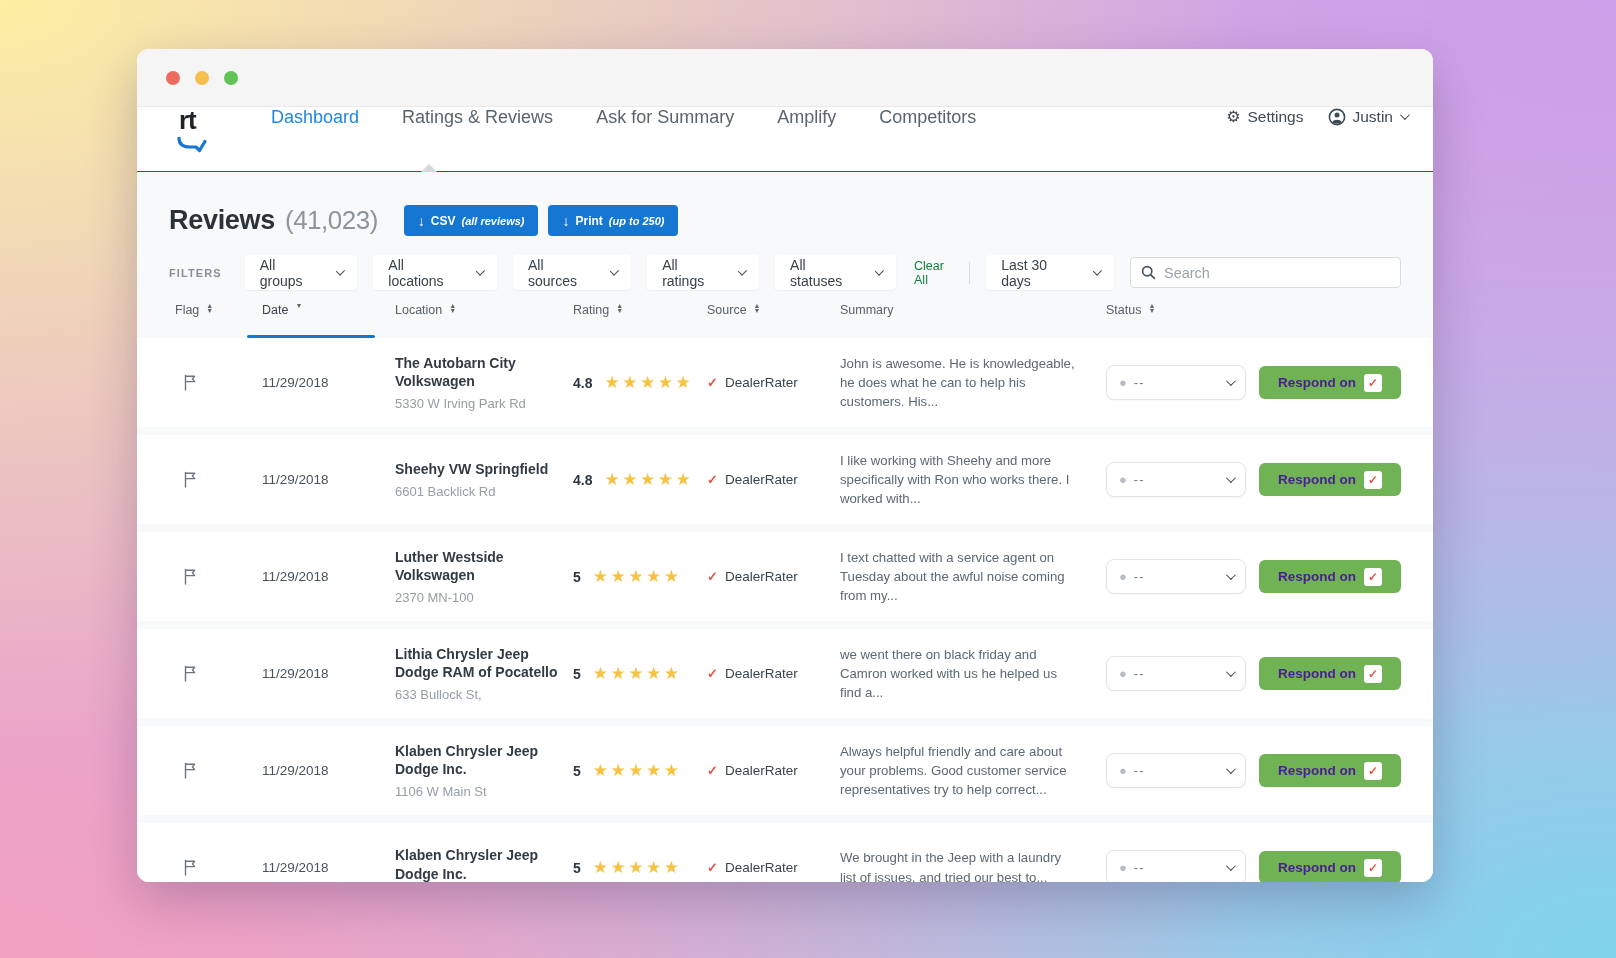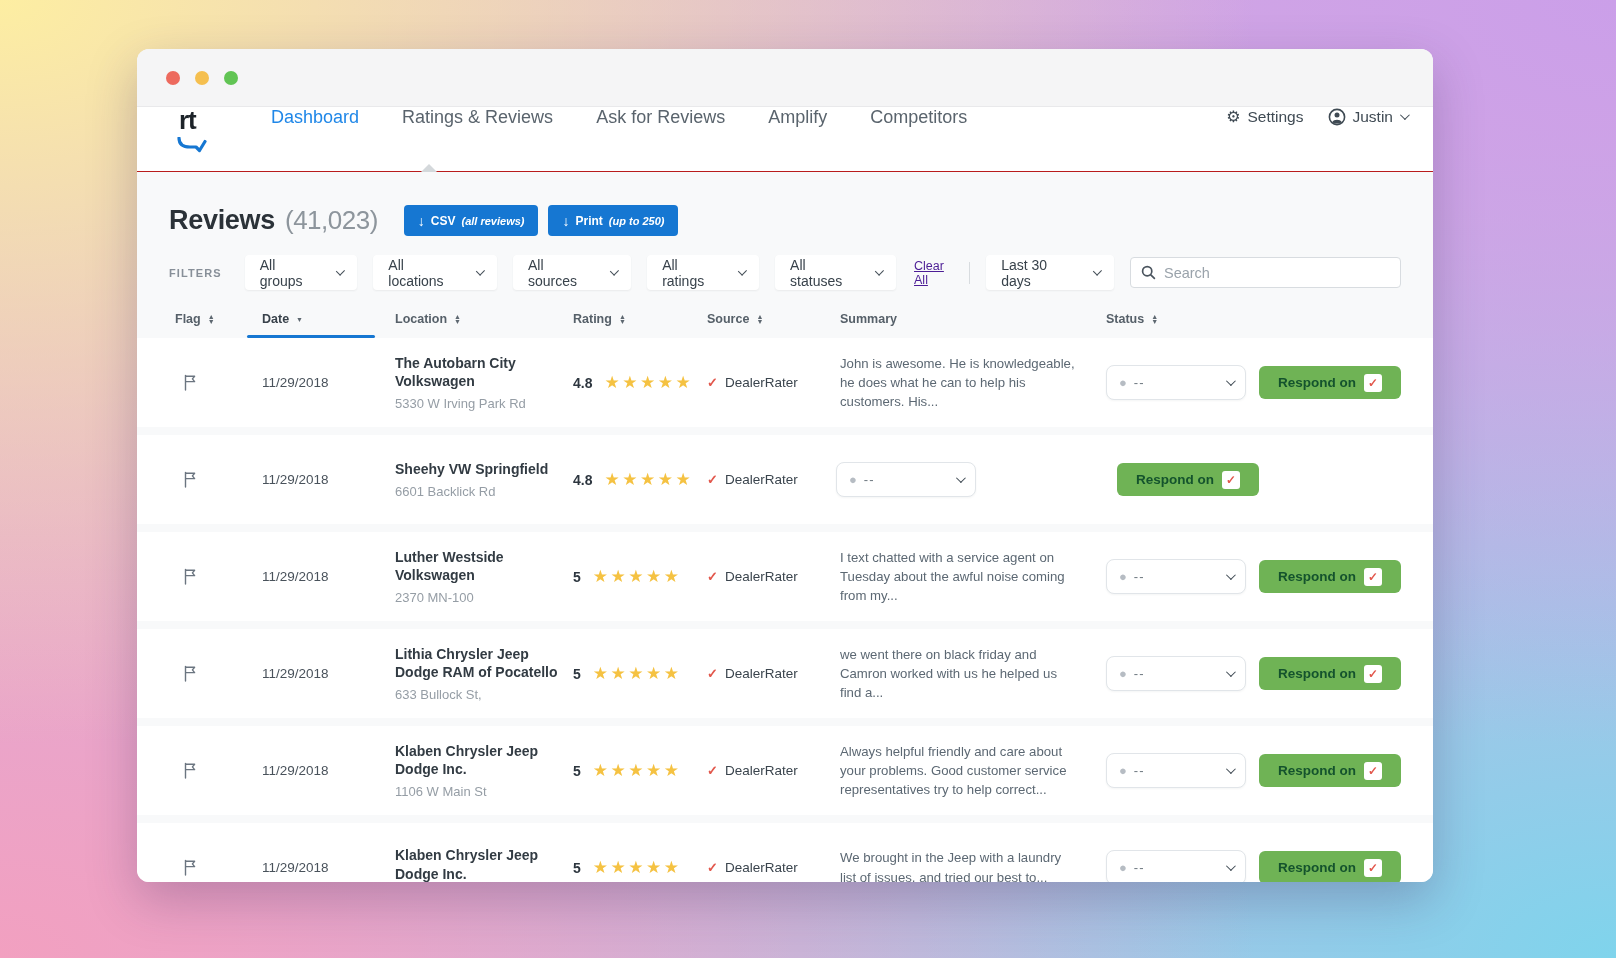--- a/index.html
+++ b/index.html
@@ -53,31 +53,31 @@
   .blue-btn .sub{ font-size:11px; font-weight:bold;font-style:italic; }
   .title-row .blue-btn:first-of-type{ margin-left:26px; }
   .title-row .blue-btn + .blue-btn{ margin-left:10px; }
   
   .filters-row{ display:flex; align-items:center; margin-top:19px; height:35px; }
   .filters-label{ font-size:11px; font-weight:bold; color:#878f98; letter-spacing:1.1px; margin-right:23px; }
   .pill{ background:#fff; border-radius:4px; height:35px; display:flex; align-items:center; gap:24px;
     padding:0 15px; font-size:14px; color:#38424b; font-weight:500; cursor:pointer;
     box-shadow:0 1px 2px rgba(40,50,60,.07); margin-right:16px; }
   .pill .chev{ color:#454f58; }
-  .clear-all{ font-size:12.5px; color:#4c1d95; text-decoration:underline; cursor:pointer; margin:0 14px 0 2px; }
+  .clear-all{ font-size:12.5px; color:#15803d; cursor:pointer; margin:0 14px 0 2px; }
   .vdiv{ width:1px; height:22px; background:#d8dcdf; margin-right:16px; }
   .search-box{ margin-left:auto; width:303px; height:31px; background:#fff; border:1px solid #d8dce0;
     border-radius:4px; display:flex; align-items:center; padding:0 10px; gap:8px; }
   .search-box input{ border:none; outline:none; flex:1; font-size:14.5px; color:#38424b;
     font-family:inherit; background:transparent; }
   .search-box input::placeholder{ color:#9aa3ab; }
   
   .grid{ display:grid; grid-template-columns:78px 130px 182px 132px 128px 270px 170px 1fr; align-items:center; }
   .thead{ margin-top:13px; height:32px; padding:0 0 2px 0; }
-  .th{ display:flex; align-items:center; gap:7px; font-size:12.5px; font-weight:bold; color:#566069; position:relative; height:32px; cursor:pointer; }
+  .th{ display:flex; gap:7px; font-size:12.5px; font-weight:normal; color:#566069; position:relative; height:32px; cursor:pointer; }
   .th .sorters{ display:flex; flex-direction:column; line-height:5px; font-size:7px; color:#5d6770; }
   .th-flag{ padding-left:6px; }
   .th-date{ padding-left:15px; color:#39424b; }
   .th-date .blue-bar{ position:absolute; left:0; right:2px; bottom:-3px; height:3px; background:#1677d2; border-radius:2px; }
   .th-loc{ padding-left:18px; }
   .th-rating{ padding-left:14px; }
   .th-source{ padding-left:16px; }
   .th-summary{ padding-left:21px; }
   .th-status{ padding-left:17px; }
   .tbody{ margin:3px -32px 0 -32px; }
@@ -97,21 +97,21 @@
   .summary-cell{ padding-left:21px; padding-right:14px; font-size:13.2px; color:#5c6873; line-height:1.45; cursor:pointer; }
   .status-cell{ padding-left:17px; }
   .status-select{ width:140px; height:35px; background:#fff; border:1px solid #e1e5e9; border-radius:8px;
     display:flex; align-items:center; padding:0 12px; cursor:pointer; box-shadow:0 1px 2px rgba(40,50,60,.05); }
   .status-dot{ color:#b6bcc3; font-size:13px; margin-right:7px; line-height:1; }
   .status-val{ font-size:13px; color:#6e7880; letter-spacing:1px; }
   .status-select .chev{ margin-left:auto; color:#3f4a53; }
   .respond-cell{ display:flex; justify-content:flex-end; }
   .respond-btn{ width:142px; height:33px; background:#6fb355; border:none; border-radius:6px;
     display:flex; align-items:center; justify-content:center; gap:8px; cursor:pointer; font-family:inherit; }
-  .respond-label{ color:#14532d; font-size:13.5px; font-weight:bold; }
+  .respond-label{ color:#4c1d95; font-size:13.5px; font-weight:bold; }
   .respond-badge{ width:18px; height:18px; background:#fff; border-radius:3px; display:flex;
     align-items:center; justify-content:center; color:#e2574c; font-size:12px; font-weight:bold; }
   svg{ display:block; }
 </style>
 </head>
 <body>
 
 <div class="stage">
   <div class="window">
 
@@ -126,21 +126,21 @@
     <div class="navbar">
       <div class="logo">
         <span class="logo-text">rt</span>
         <svg class="logo-swoosh" width="34" height="16" viewBox="0 0 34 16">
           <path d="M2 1 C2 8 7 10 13 10 L19 10 L22.5 13.5 L28 4.5" stroke="#1677d2" stroke-width="3.2" fill="none" stroke-linecap="round" stroke-linejoin="round"></path>
         </svg>
       </div>
       <div class="nav-items">
         <span class="nav-item active">Dashboard</span>
         <span class="nav-item">Ratings &amp; Reviews</span>
-        <span class="nav-item">Ask for Reviews</span>
+        <span class="nav-item">Ask for Summary</span>
         <span class="nav-item">Amplify</span>
         <span class="nav-item">Competitors</span>
       </div>
       <div class="nav-right">
         <span class="nav-util">
           <span class="gear">⚙</span>
           <span>Settings</span>
         </span>
         <span class="nav-util">
           <svg width="18" height="18" viewBox="0 0 18 18">
@@ -311,20 +311,21 @@
       <div class="loc-addr">6601 Backlick Rd</div>
     </div>
     <div class="rating-cell">
       <span class="rating-num">4.8</span>
       <span class="stars">★★★★★</span>
     </div>
     <div class="source-cell">
       <span class="dr-check">✓</span>
       <span class="source-name">DealerRater</span>
     </div>
+    <div class="summary-cell">I like working with Sheehy and more specifically with Ron who works there. I worked with...</div>
     <div class="status-cell">
       <div class="status-select">
         <span class="status-dot">●</span>
         <span class="status-val">--</span>
         <span class="chev"></span>
       </div>
     </div>
     <div class="respond-cell">
       <button class="respond-btn">
         <span class="respond-label">Respond on</span>

